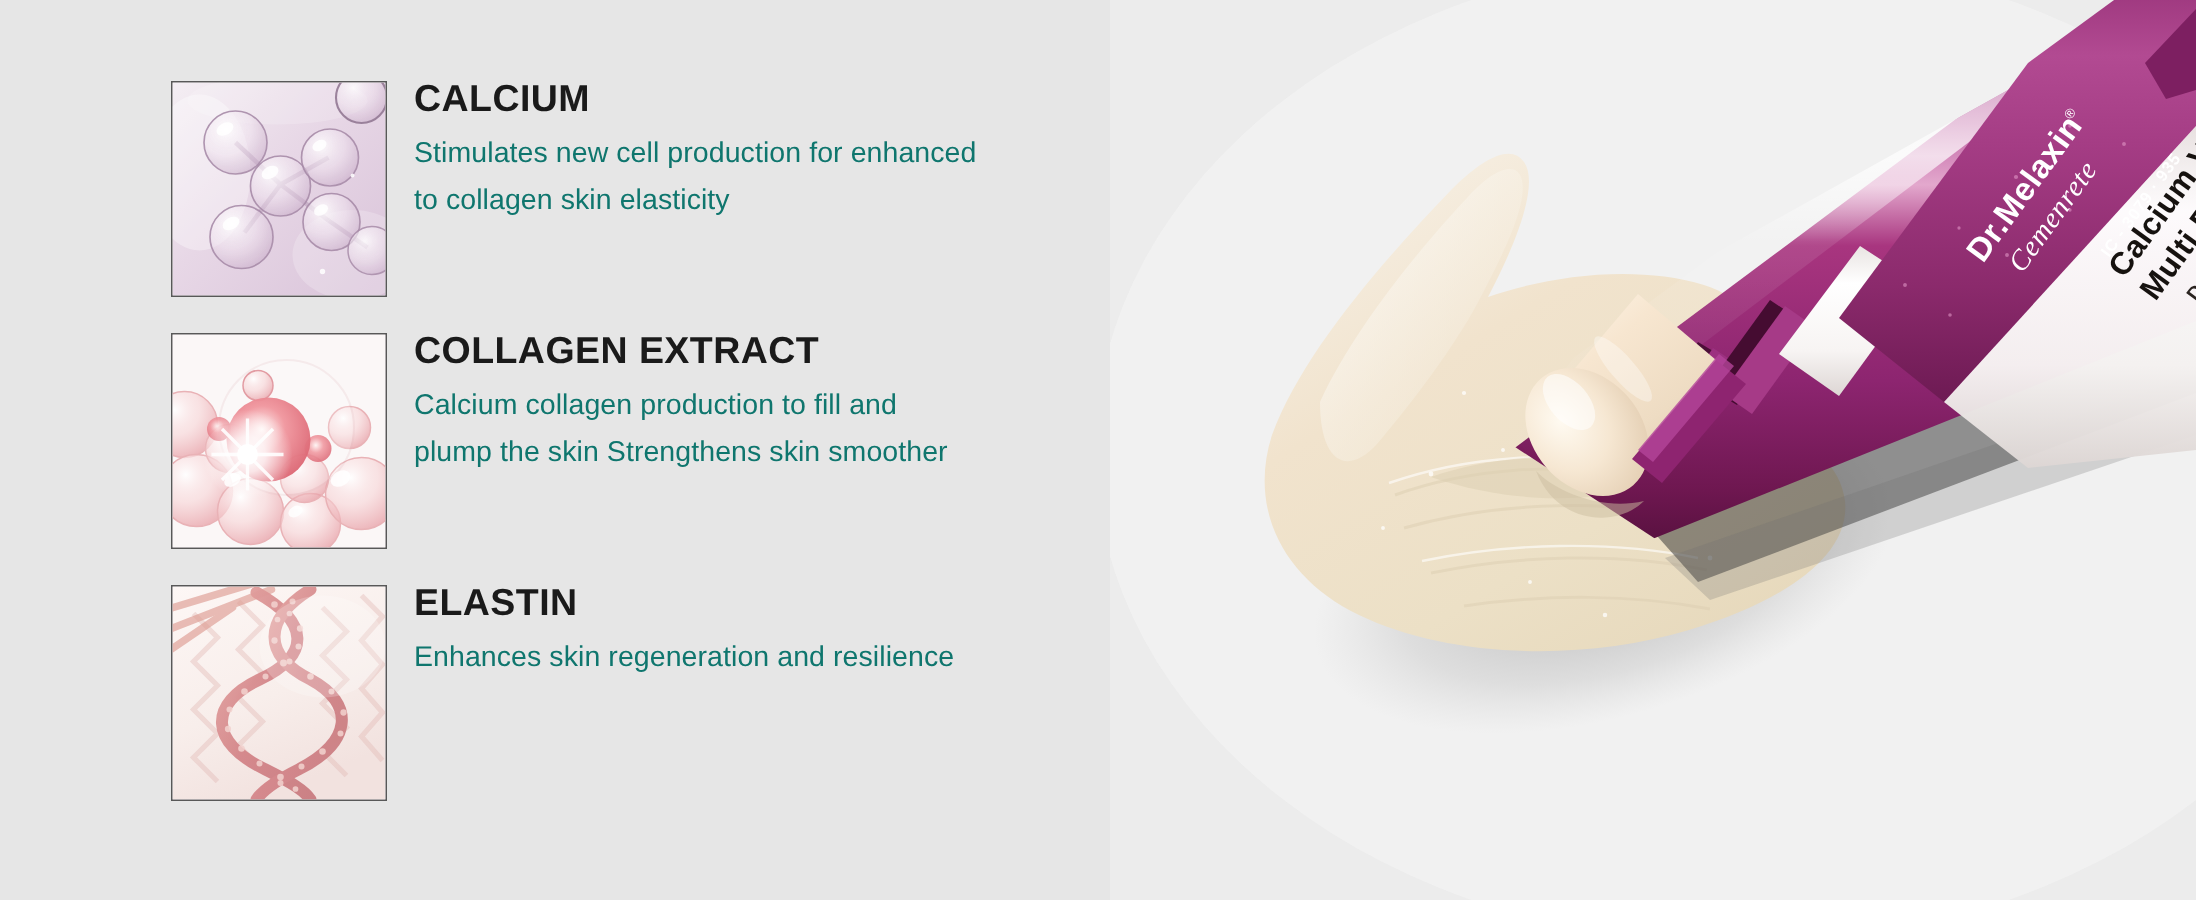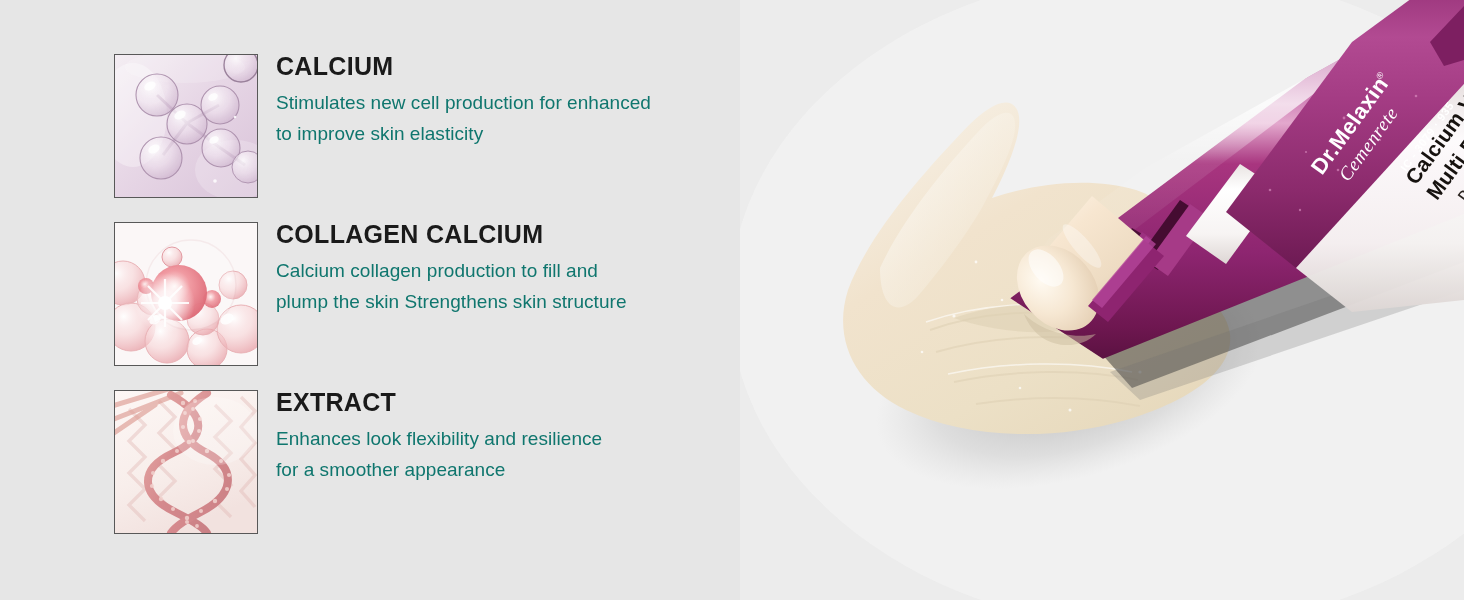--- a/index.html
+++ b/index.html
@@ -98,21 +98,21 @@
             <ellipse cx="39" cy="94" rx="6" ry="4" transform="rotate(-28 39 94)"></ellipse>
             <circle cx="100" cy="126" r="1.8"></circle>
             <circle cx="120" cy="62" r="1.3"></circle>
           </g>
         </svg>
       </div>
       <div class="ing-text">
         <div class="ing-title">CALCIUM</div>
         <div class="ing-desc">
           <span class="ln">Stimulates new cell production for enhanced</span>
-          <span class="ln">to improve skin elasticity</span>
+          <span class="ln">to collagen skin elasticity</span>
         </div>
       </div>
     </div>
 
     <div class="ing-row">
       <div class="thumb">
         <svg viewBox="0 0 142 142" preserveAspectRatio="xMidYMid slice" aria-hidden="true">
           <defs>
             <radialGradient id="pinkBub" cx="35%" cy="28%" r="75%">
               <stop offset="0%" stop-color="#ffffff" stop-opacity=".92"></stop>
@@ -161,24 +161,24 @@
           <circle cx="50" cy="80" r="7" fill="#ffffff"></circle>
 
           <g fill="#ffffff" opacity=".85">
             <ellipse cx="112" cy="96" rx="7" ry="5" transform="rotate(-30 112 96)"></ellipse>
             <ellipse cx="40" cy="97" rx="6" ry="4" transform="rotate(-30 40 97)"></ellipse>
             <ellipse cx="82" cy="118" rx="5" ry="3.5" transform="rotate(-30 82 118)"></ellipse>
           </g>
         </svg>
       </div>
       <div class="ing-text">
-        <div class="ing-title">COLLAGEN CALCIUM</div>
+        <div class="ing-title">COLLAGEN EXTRACT</div>
         <div class="ing-desc">
           <span class="ln">Calcium collagen production to fill and</span>
-          <span class="ln">plump the skin Strengthens skin structure</span>
+          <span class="ln">plump the skin Strengthens skin smoother</span>
         </div>
       </div>
     </div>
 
     <div class="ing-row">
       <div class="thumb">
         <svg viewBox="0 0 142 142" preserveAspectRatio="xMidYMid slice" aria-hidden="true">
           <defs>
             <linearGradient id="fibBg" x1="0" y1="0" x2="0.4" y2="1">
               <stop offset="0%" stop-color="#fdf7f5"></stop>
@@ -235,24 +235,23 @@
               <circle cx="112" cy="98" r="2"></circle>
             <circle cx="100" cy="110" r="2.2"></circle>
               <circle cx="86" cy="120" r="2"></circle>
             <circle cx="72" cy="131" r="2"></circle>
           </g>
 
           <ellipse cx="100" cy="40" rx="42" ry="34" fill="#ffffff" opacity=".22"></ellipse>
         </svg>
       </div>
       <div class="ing-text">
-        <div class="ing-title">EXTRACT</div>
+        <div class="ing-title">ELASTIN</div>
         <div class="ing-desc">
-          <span class="ln">Enhances look flexibility and resilience</span>
-          <span class="ln">for a smoother appearance</span>
+          <span class="ln">Enhances skin regeneration and resilience</span>
         </div>
       </div>
     </div>
 
   </div>
 
   <div class="photo">
     <svg viewBox="0 0 724 600" preserveAspectRatio="none" aria-hidden="true">
       <defs>
 

